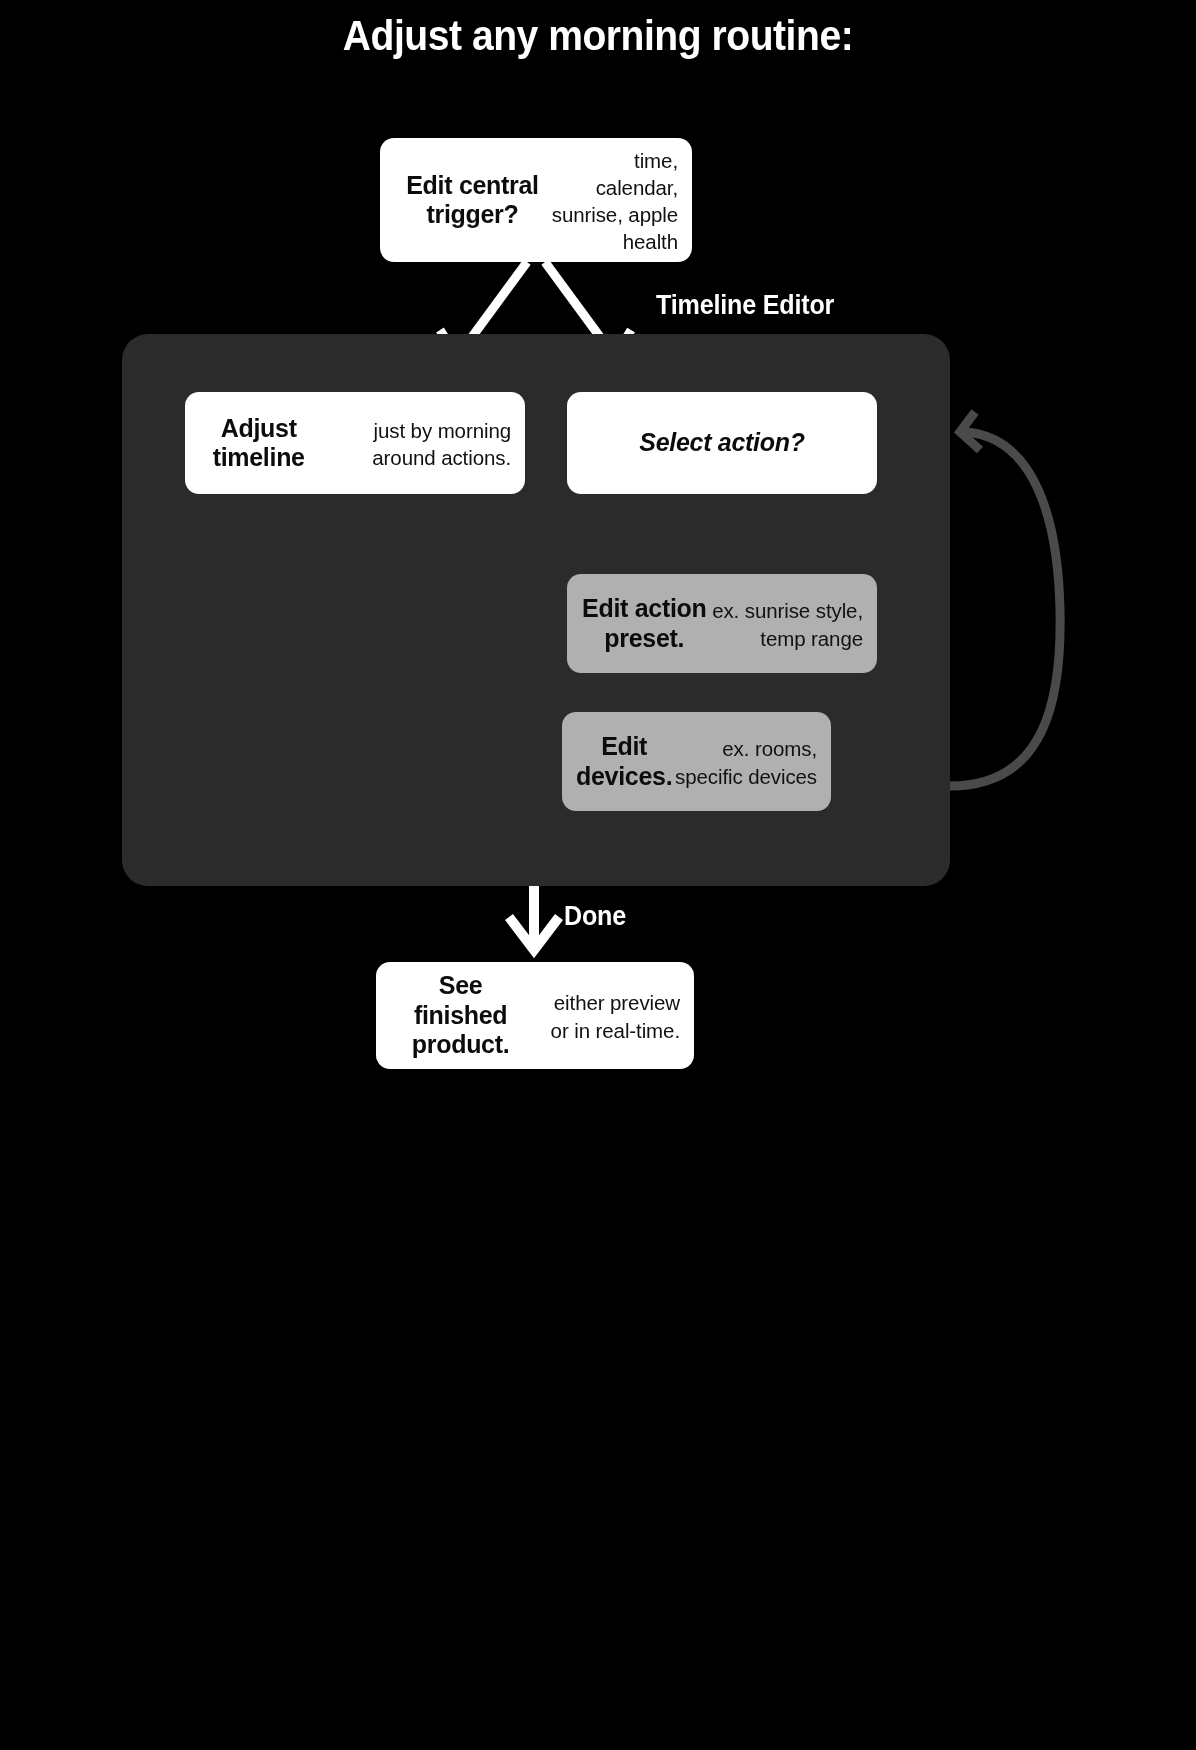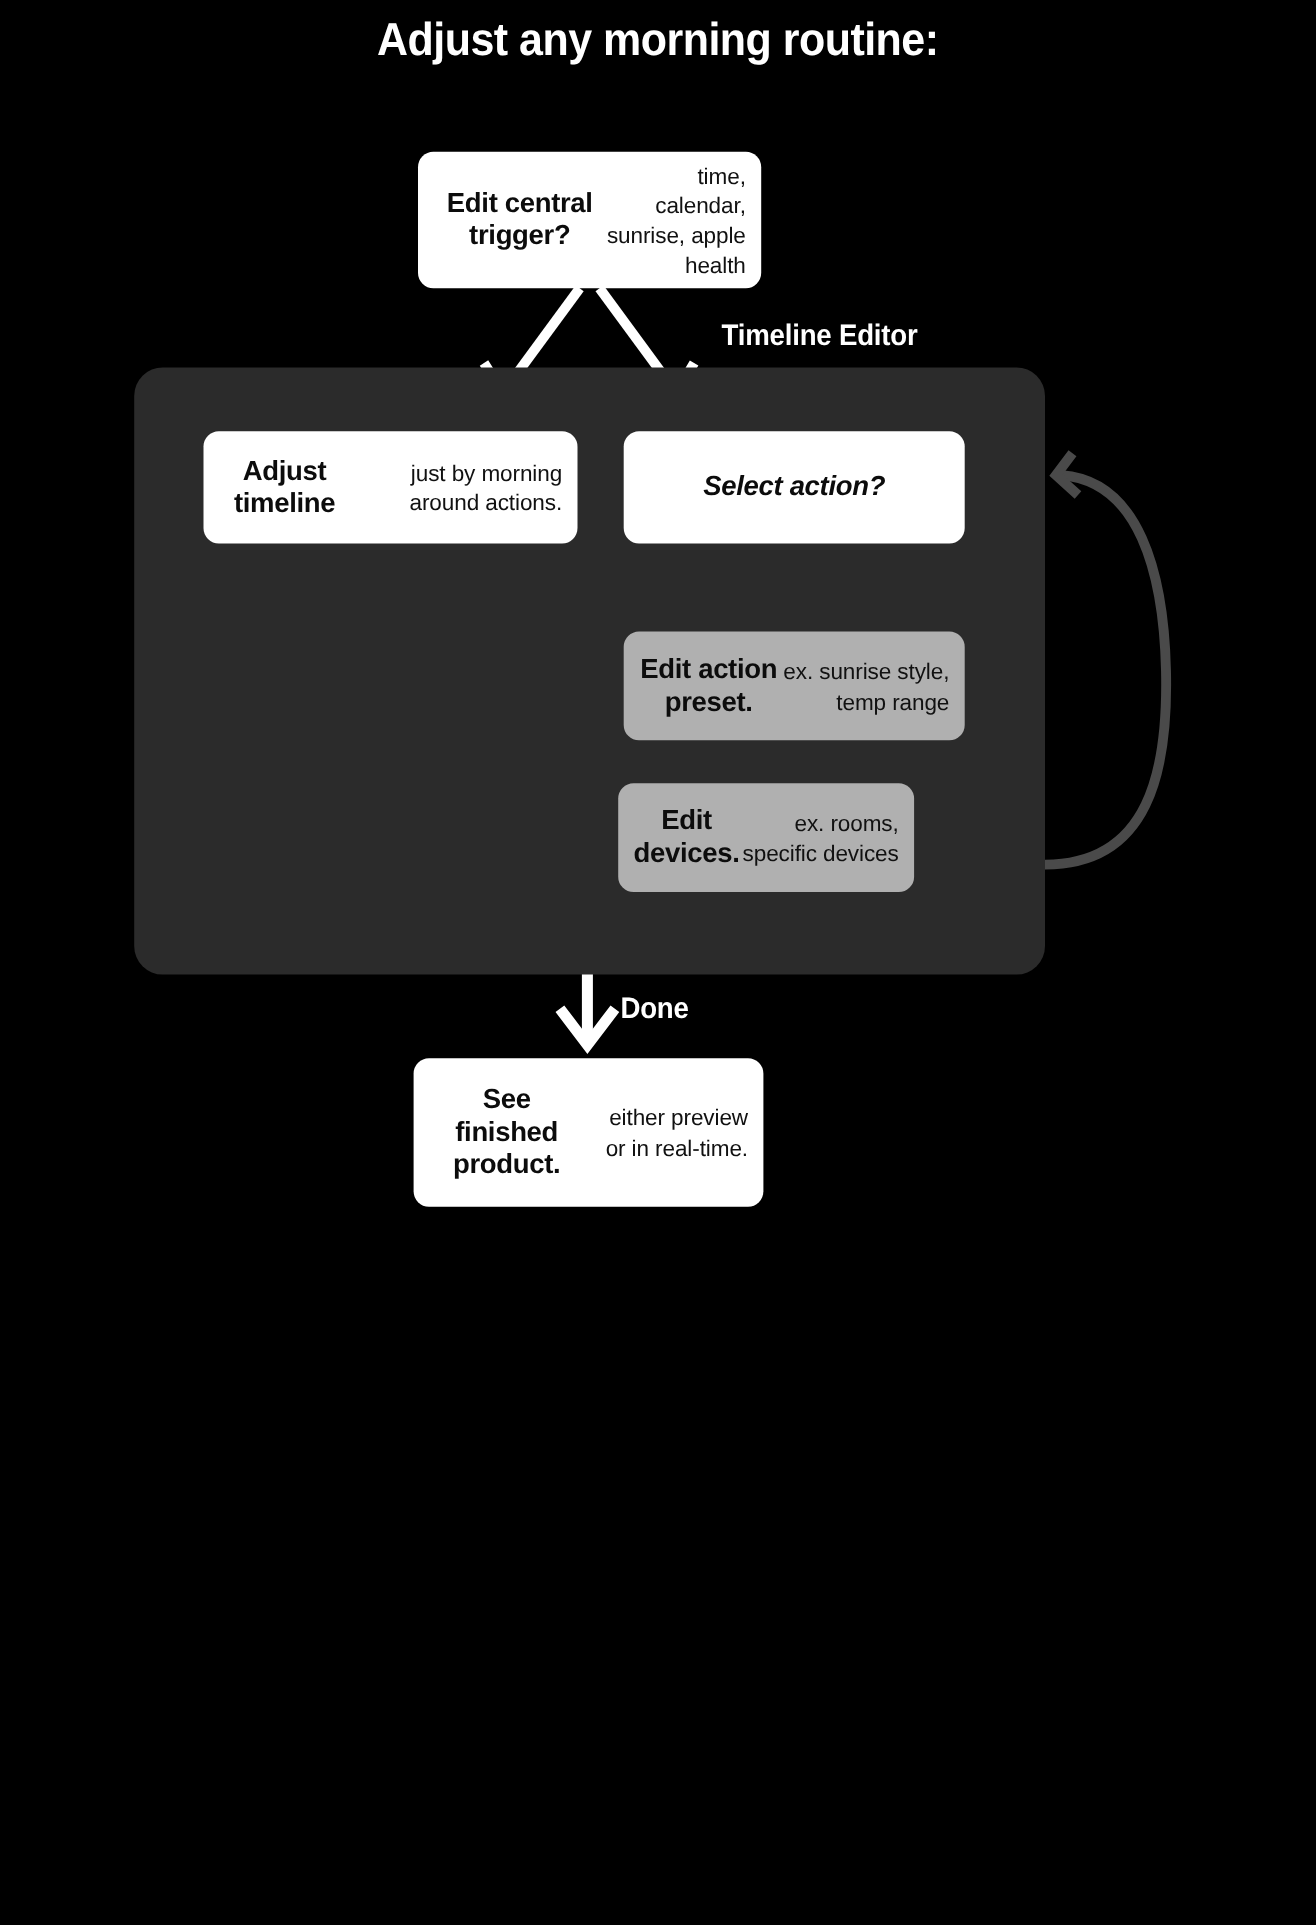--- a/index.html
+++ b/index.html
@@ -112,21 +112,21 @@
     margin-top: 2px;
   }
   .node .sub .ln { display: block; text-align: right; }
 
   
   #node-trigger   { left: 380px; top: 138px; width: 312px; height: 124px; }
   #node-adjust    { left: 165px; top: 392px; width: 340px; height: 102px; margin-left: 20px; }
   #node-select    { left: 567px; top: 392px; width: 310px; height: 102px; font-style: italic; }
   #node-preset    { left: 567px; top: 574px; width: 310px; height: 99px; }
   #node-devices   { left: 562px; top: 712px; width: 269px; height: 99px; }
-  #node-finished  { left: 376px; top: 962px; width: 318px; height: 135px; }
+  #node-finished  { left: 376px; top: 962px; width: 318px; height: 107px; }
 
   #node-select .title { font-size: 25px; }
 </style>
 </head>
 <body>
 
 <svg id="canvas" viewBox="0 0 1196 1750" xmlns="http://www.w3.org/2000/svg">
 
   <g>
     <line x1="527" y1="262" x2="458" y2="356" stroke="#ffffff" stroke-width="9" stroke-linecap="butt"></line>

